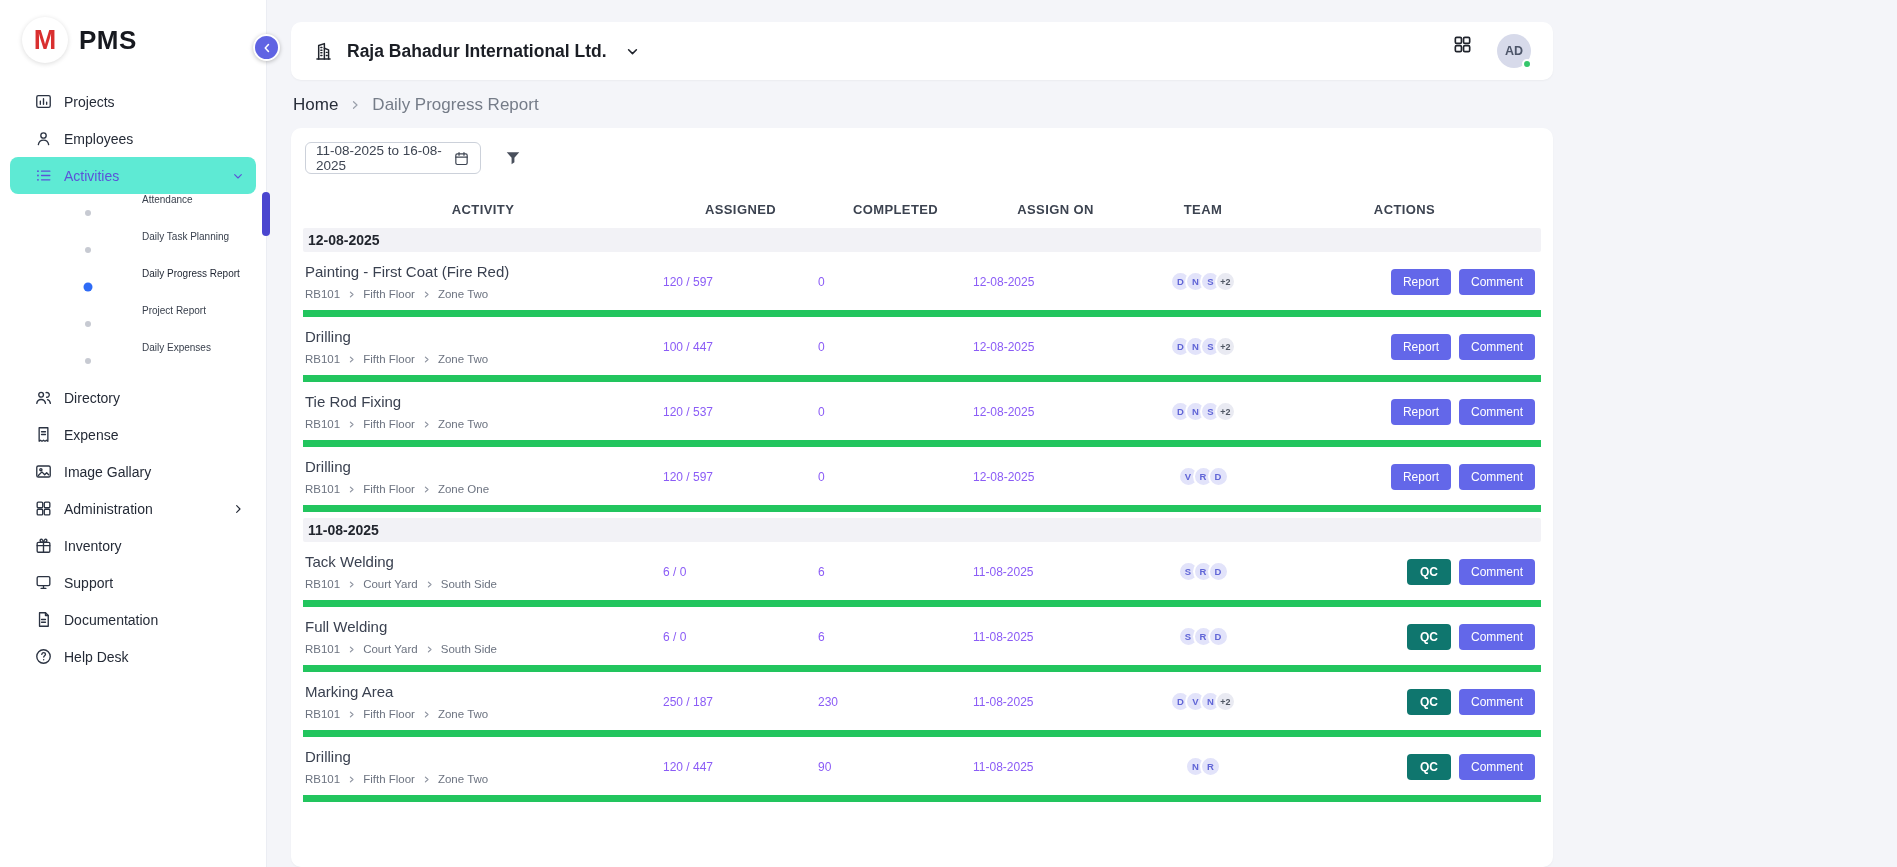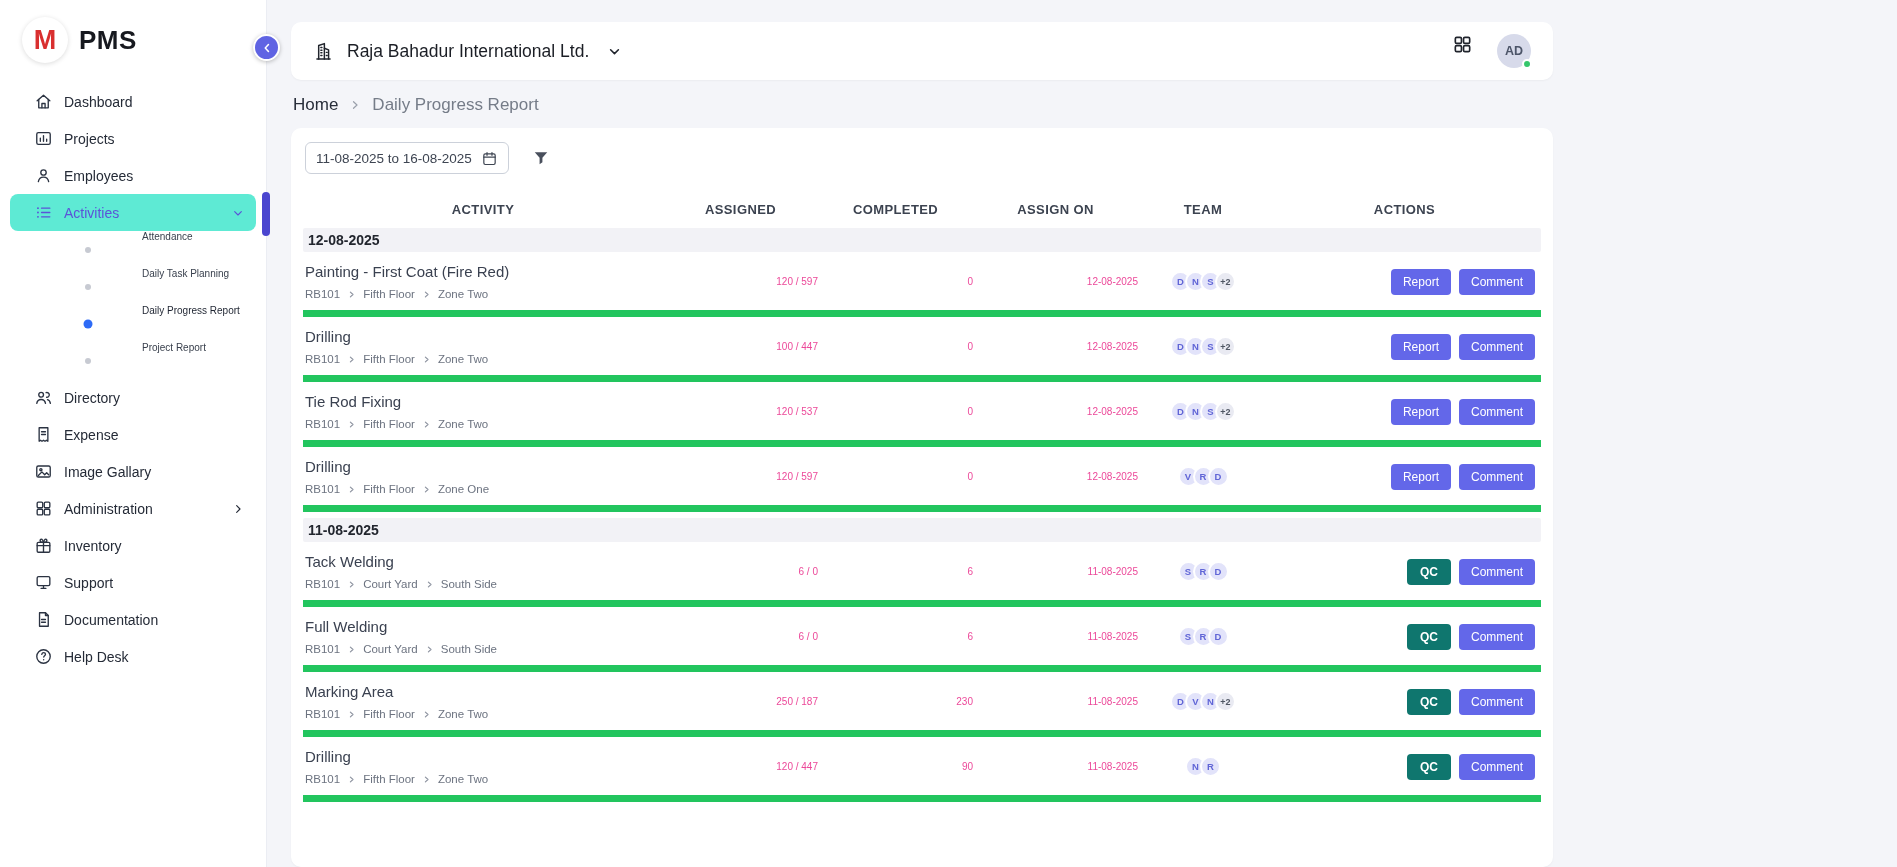--- a/index.html
+++ b/index.html
@@ -63,21 +63,21 @@
   main { flex:1; height:100%; padding:22px 24px 0 24px; display:flex; }
   .content-wrap { width:1262px; display:flex; flex-direction:column; height:100%; }
 
   .topbar {
     background:#fff; border-radius:10px; min-height:58px; flex:none;
     display:flex; align-items:center; justify-content:space-between;
     padding:0 22px; box-shadow:0 1px 2px rgba(23,26,31,.04);
   }
   .company { display:flex; align-items:center; gap:13px; cursor:pointer; }
   .company .b-icon { width:21px; height:21px; color:#20242c; }
-  .company-name { font-size:17.5px; font-weight:400; color:#1b1e25;text-align:center; }
+  .company-name { font-size:17.5px; font-weight:700; color:#1b1e25;text-align:center; }
   .company .chev { width:17px; height:17px; color:#20242c; margin-left:4px; }
   .topbar-right { display:flex; gap:24px; }
   .grid-btn { width:21px; height:21px; color:#20242c; cursor:pointer; }
   .avatar-wrap { position:relative; cursor:pointer; }
   .avatar {
     width:34px; height:34px; border-radius:50%; background:#d7daea;
     color:#4c5468; font-size:12.5px; font-weight:700;
     display:flex; align-items:center; justify-content:center;
   }
   .status-dot {
@@ -90,41 +90,41 @@
   .bc-sep { width:12px; height:12px; color:#9aa0ab; }
   .bc-current { color:#757c88; }
 
   .card {
     background:#fff; border-radius:10px; flex:1; min-height:0;
     padding:12px 12px 0; box-shadow:0 1px 2px rgba(23,26,31,.04);
     overflow:hidden; display:flex; flex-direction:column;
   }
   .toolbar { display:flex; align-items:center; gap:22px; padding:2px 2px 6px; flex:none; }
   .date-range {
-    width:204px; height:32px; border:1px solid #ccd1da; border-radius:6px;
+    width:176px; height:32px; border:1px solid #ccd1da; border-radius:6px;
     display:flex; align-items:center; justify-content:space-between;
     padding:0 10px; font-size:13.5px; color:#3e4552; cursor:text; background:#fff;
   }
   .date-range .icon { width:17px; height:17px; color:#3e4552; }
   .filter-btn { width:20px; height:20px; color:#494f5c; cursor:pointer; }
 
   .thead, .trow { display:grid; grid-template-columns:360px 155px 155px 165px 130px 1fr; }
   .thead { height:42px; align-items:center; flex:none; }
   .th { text-align:center; font-size:13px; font-weight:700; color:#3c4350; letter-spacing:.4px;margin-top:16px; }
   .tbody { overflow:hidden; }
   .group-band {
     background:#f2f2f6; padding:4px 5px; font-size:14px; font-weight:700;
     color:#22262e; margin-top:6px; border-radius:2px;
   }
   .trow { padding:11px 0 10px; border-bottom:7px solid #22c55e; align-items:center; }
   .cell-activity { padding-left:2px; align-self:center; }
   .activity-name { font-size:15px; color:#3a4150; margin-bottom:8px; }
   .activity-path { display:flex; align-items:center; gap:7px; font-size:11.5px; color:#6c7380; }
   .path-sep { width:9px; height:9px; color:#8d93a0; }
-  .cell-num { text-align:right; font-size:10px; color:#ec4899; }
+  .cell-num { text-align:left; font-size:12px; color:#8b5cf6; }
   .cell-team { display:flex; justify-content:center; align-items:center; }
   .chip {
     width:21px; height:21px; border-radius:50%; background:#e2e3fa; color:#6065d6;
     font-size:9.5px; font-weight:700; display:flex; align-items:center; justify-content:center;
     border:2px solid #fff; margin-left:-6px;
   }
   .chip:first-child { margin-left:0; }
   .chip.extra { background:#e9eaf2; color:#4f5663; font-size:9px; }
   .cell-actions { display:flex; justify-content:flex-end; align-items:center; gap:8px; padding-right:6px; }
   .btn {
@@ -146,30 +146,20 @@
     <span class="icon">
       <svg viewBox="0 0 24 24" fill="none" stroke="currentColor" stroke-width="2.6" stroke-linecap="round" stroke-linejoin="round">
           <path d="M14.5 6 9 12l5.5 6"></path>
         </svg>
     </span>
   </button>
   <nav id="sidebar-nav">
       <div class="nav-item">
         <span class="icon">
           <svg viewBox="0 0 24 24" fill="none" stroke="currentColor" stroke-width="1.7" stroke-linecap="round" stroke-linejoin="round">
-            <path d="M4 11l8-7 8 7"></path>
-            <path d="M6 9.5V20h12V9.5"></path>
-            <path d="M10 20v-5.5h4V20"></path>
-          </svg>
-        </span>
-        <span class="nav-label">Dashboard</span>
-      </div>
-      <div class="nav-item">
-        <span class="icon">
-          <svg viewBox="0 0 24 24" fill="none" stroke="currentColor" stroke-width="1.7" stroke-linecap="round" stroke-linejoin="round">
             <rect x="3.5" y="4.5" width="17" height="15" rx="2"></rect>
             <path d="M8 15.5v-4M12 15.5v-7M16 15.5V13"></path>
           </svg>
         </span>
         <span class="nav-label">Projects</span>
       </div>
       <div class="nav-item">
         <span class="icon">
           <svg viewBox="0 0 24 24" fill="none" stroke="currentColor" stroke-width="1.7" stroke-linecap="round" stroke-linejoin="round">
             <circle cx="12" cy="8.2" r="3.4"></circle>
@@ -202,20 +192,24 @@
         <span class="dot"></span>
         <span class="sub-label">Daily Task Planning</span>
       </div>
       <div class="sub-item active">
         <span class="dot"></span>
         <span class="sub-label">Daily Progress Report</span>
       </div>
       <div class="sub-item">
         <span class="dot"></span>
         <span class="sub-label">Project Report</span>
+      </div>
+      <div class="sub-item">
+        <span class="dot"></span>
+        <span class="sub-label">Daily Expenses</span>
       </div>
       <div class="nav-item">
         <span class="icon">
           <svg viewBox="0 0 24 24" fill="none" stroke="currentColor" stroke-width="1.7" stroke-linecap="round" stroke-linejoin="round">
             <circle cx="9" cy="8.5" r="3"></circle>
             <path d="M3.5 19.5c.5-3.2 2.5-5 5.5-5s5 1.8 5.5 5"></path>
             <path d="M15.3 5.9a3 3 0 1 1 .6 5.8M17 14.7c2.1.5 3.3 2.1 3.7 4.8"></path>
           </svg>
         </span>
         <span class="nav-label">Directory</span>

